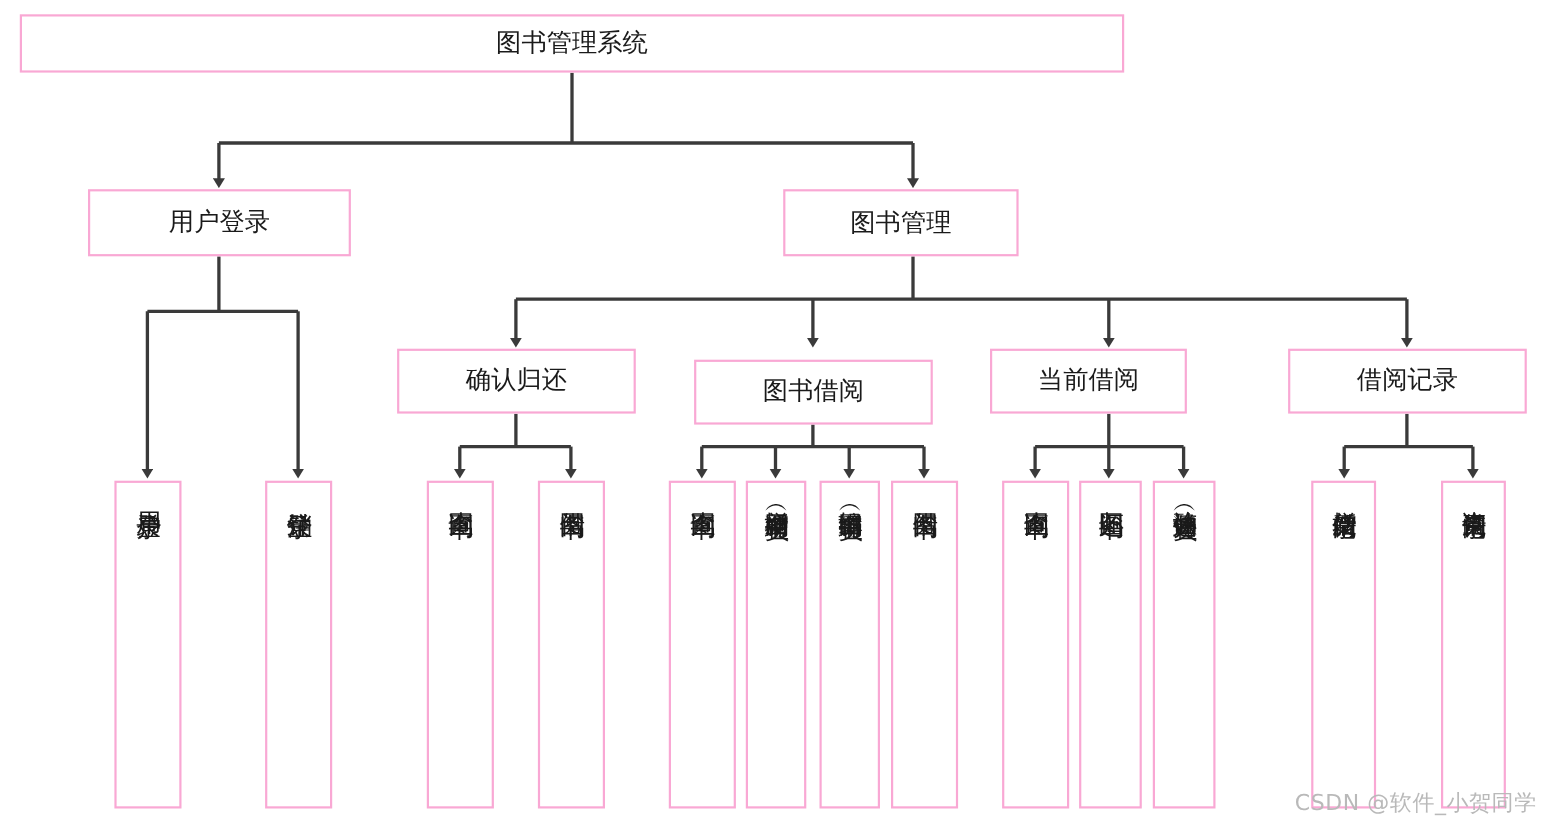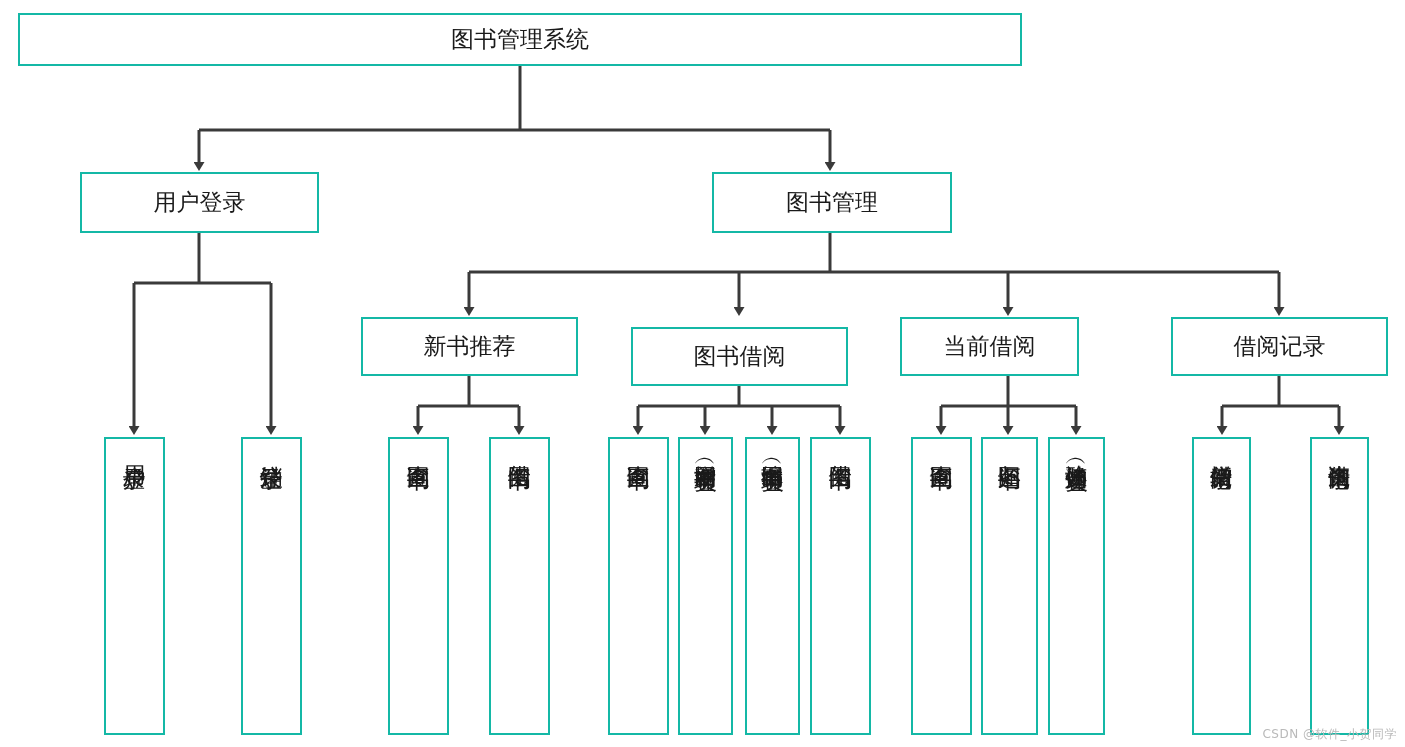--- a/index.html
+++ b/index.html
@@ -22,21 +22,21 @@
     left: 0;
     top: 0;
     width: 1405px;
     height: 747px;
     pointer-events: none;
   }
   .node {
     position: absolute;
     box-sizing: border-box;
     background: #ffffff;
-    border: 2px solid #14b8a6;
+    border: 2px solid #f9a8d4;
     display: flex;
     align-items: center;
     justify-content: center;
     color: #1a1a1a;
   }
   .node .label {
     display: block;
     text-align: center;
     line-height: 1.18;
     white-space: nowrap;
@@ -59,21 +59,21 @@
     line-height: 1.16;
     letter-spacing: 1px;
   }
   .node.vert.tall-text .label {
     font-size: 22px;
   }
   #watermark {
     position: absolute;
     right: 8px;
     bottom: 4px;
-    font-size: 12px;
+    font-size: 20px;
     color: #b9b9b9;
     letter-spacing: 0.5px;
     white-space: nowrap;
   }
 </style>
 </head>
 <body>
 
 <div id="canvas">
 
@@ -131,26 +131,26 @@
   </svg>
 
   <div class="node root horiz" style="left:18px; top:13px; width:1004px; height:53px;">
     <span class="label">图书管理系统</span>
   </div>
 
   <div class="node horiz" style="left:80px; top:172px; width:239px; height:61px;">
     <span class="label">用户登录</span>
   </div>
 
-  <div class="node horiz" style="left:712px; top:172px; width:240px; height:61px;font-family:Liberation Serif, serif;">
+  <div class="node horiz" style="left:712px; top:172px; width:214px; height:61px;font-family:Liberation Serif, serif;">
     <span class="label">图书管理</span>
   </div>
 
   <div class="node horiz" style="left:361px; top:317px; width:217px; height:59px;">
-    <span class="label">新书推荐</span>
+    <span class="label">确认归还</span>
   </div>
 
   <div class="node horiz" style="left:631px; top:327px; width:217px; height:59px;">
     <span class="label">图书借阅</span>
   </div>
 
   <div class="node horiz" style="left:900px; top:317px; width:179px; height:59px;">
     <span class="label">当前借阅</span>
   </div>
 

